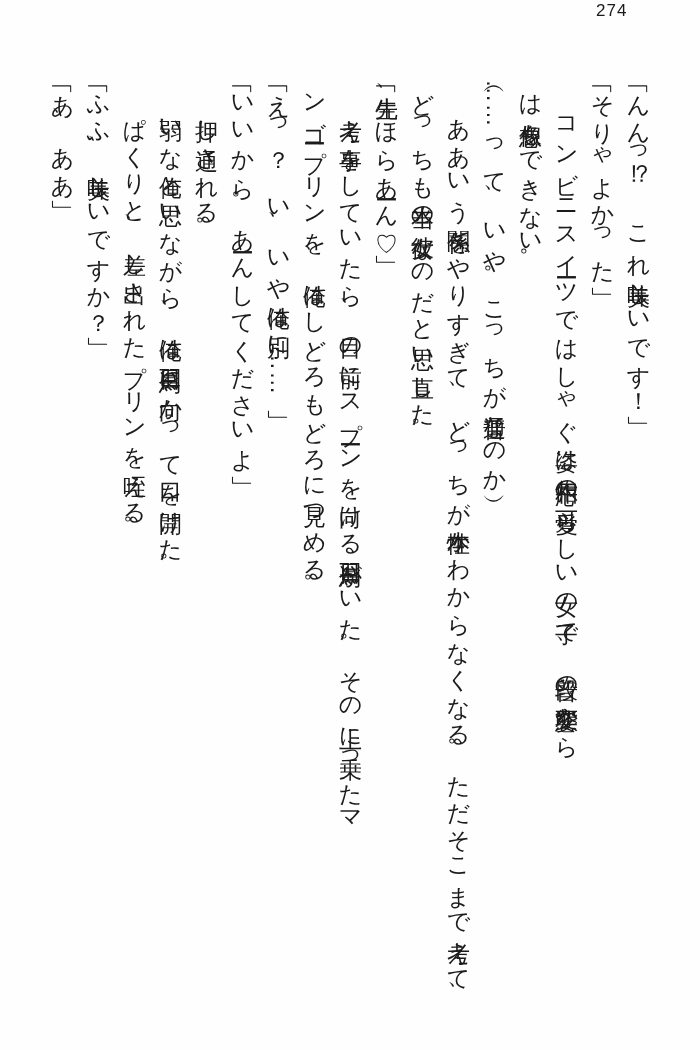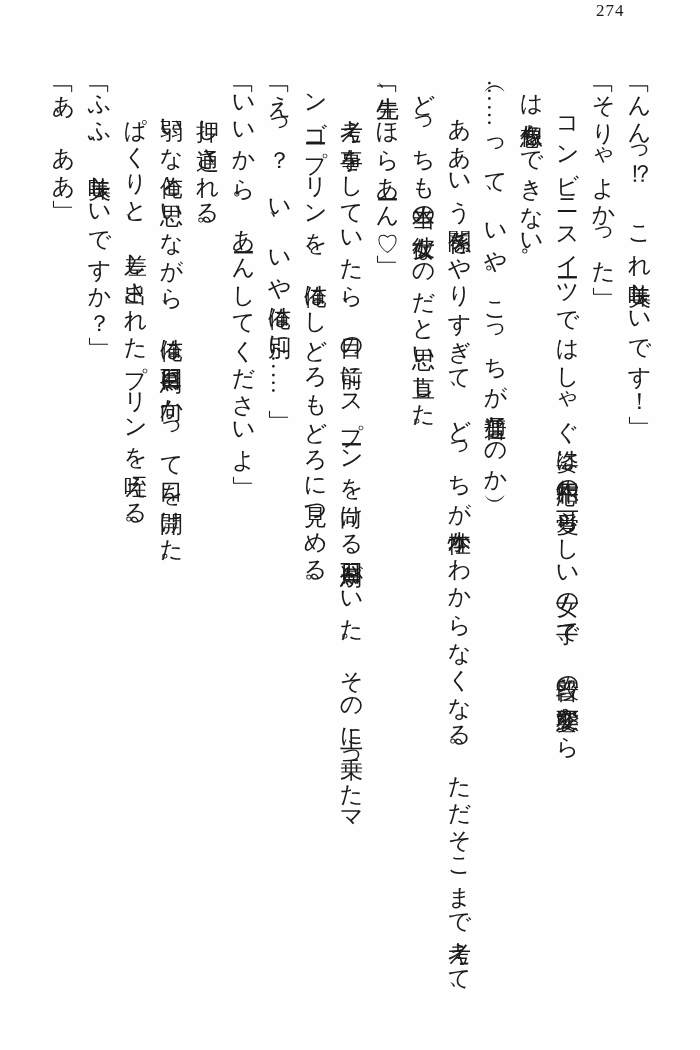--- a/index.html
+++ b/index.html
@@ -5,21 +5,21 @@
   html, body {
     margin: 0;
     padding: 0;
     background: #ffffff;
   }
   .page {
     position: relative;
     width: 700px;
     height: 1050px;
     overflow: hidden;
-    font-family: Liberation Serif, serif;
+    font-family: Liberation Sans, sans-serif;
   }
   .page-number {
     position: absolute;
     top: 1px;
     left: 596px;
     font-size: 17px;
     letter-spacing: 1px;
   }
   .text-block {
     position: absolute;

